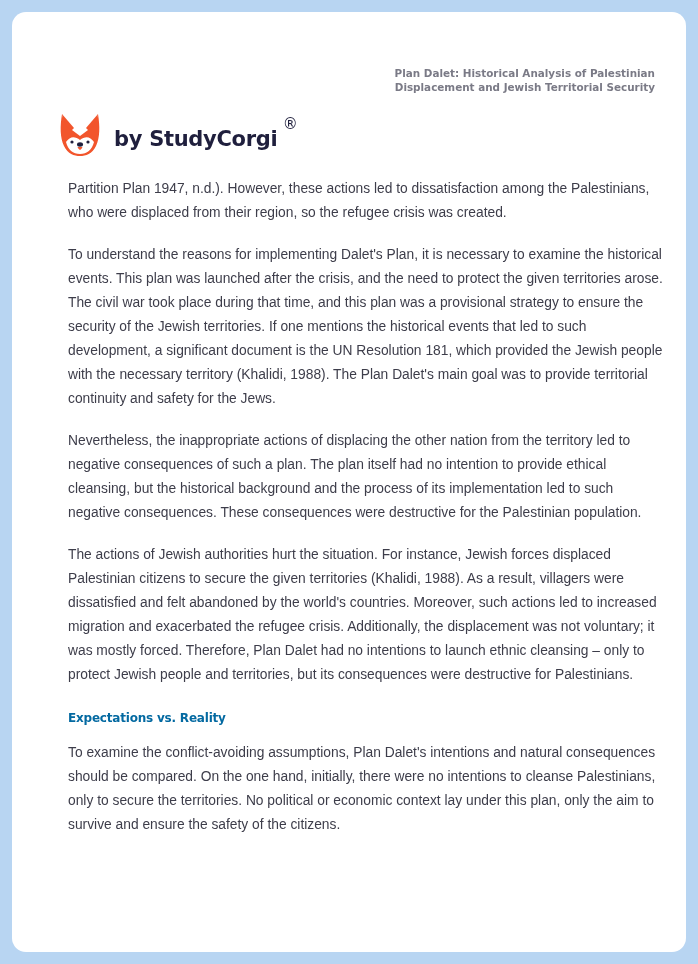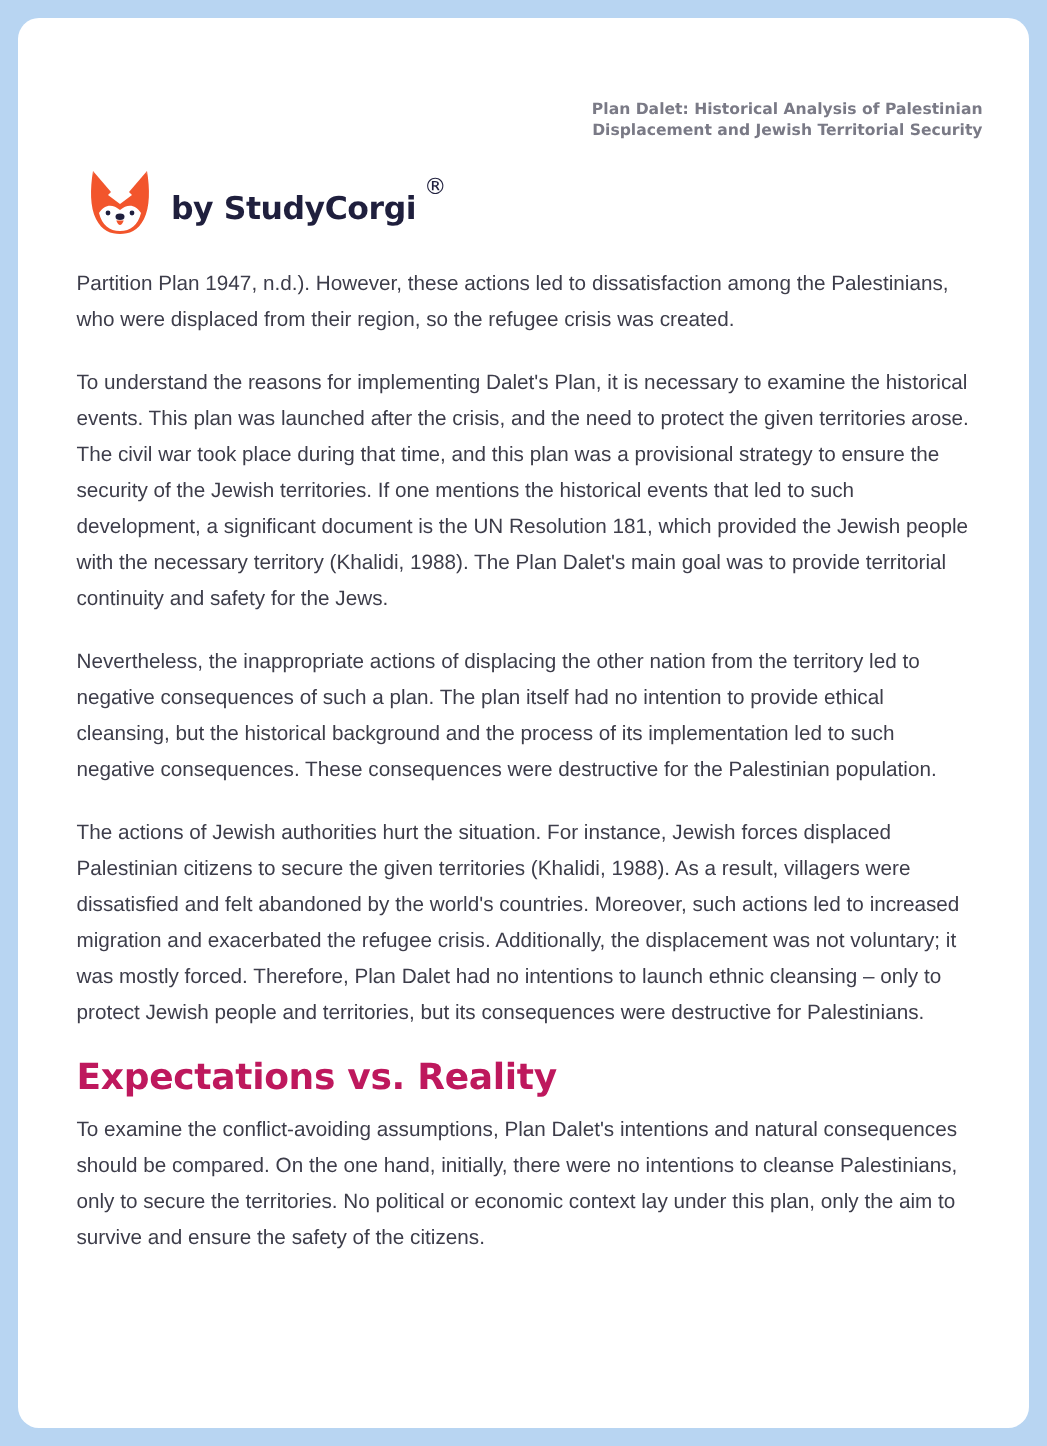--- a/index.html
+++ b/index.html
@@ -34,28 +34,28 @@
     .meta-title {
       font-family: "DejaVu Sans", sans-serif; font-weight: bold;
       font-size: 10.4px; line-height: 14px; color: #7a7a86;
     }
     .meta-url {
       margin-top: 3px;
       font-family: "Liberation Sans", sans-serif;
       font-size: 10.6px; line-height: 14px; color: #7a7a86;
     }
     .content {
-      position: absolute; left: 39px; top: 165px; width: 600px;
+      position: absolute; left: 56px; top: 165px; width: 600px;
       color: #3d3d4a; font-size: 13.8px; line-height: 24px;
     }
     .content p { margin: 0 0 18px 0; }
     .content h2 {
       margin: 2px 0 10px 0;
       font-family: "DejaVu Sans", sans-serif; font-weight: bold;
-      font-size: 24px; line-height: 26px; color: #be185d;
+      font-size: 12px; line-height: 26px; color: #0369a1;
       letter-spacing: -0.2px;
     }
   </style>
 </head>
 <body>
 
 <div class="card">
   <div class="header">
     <div class="logo">
       <span>

